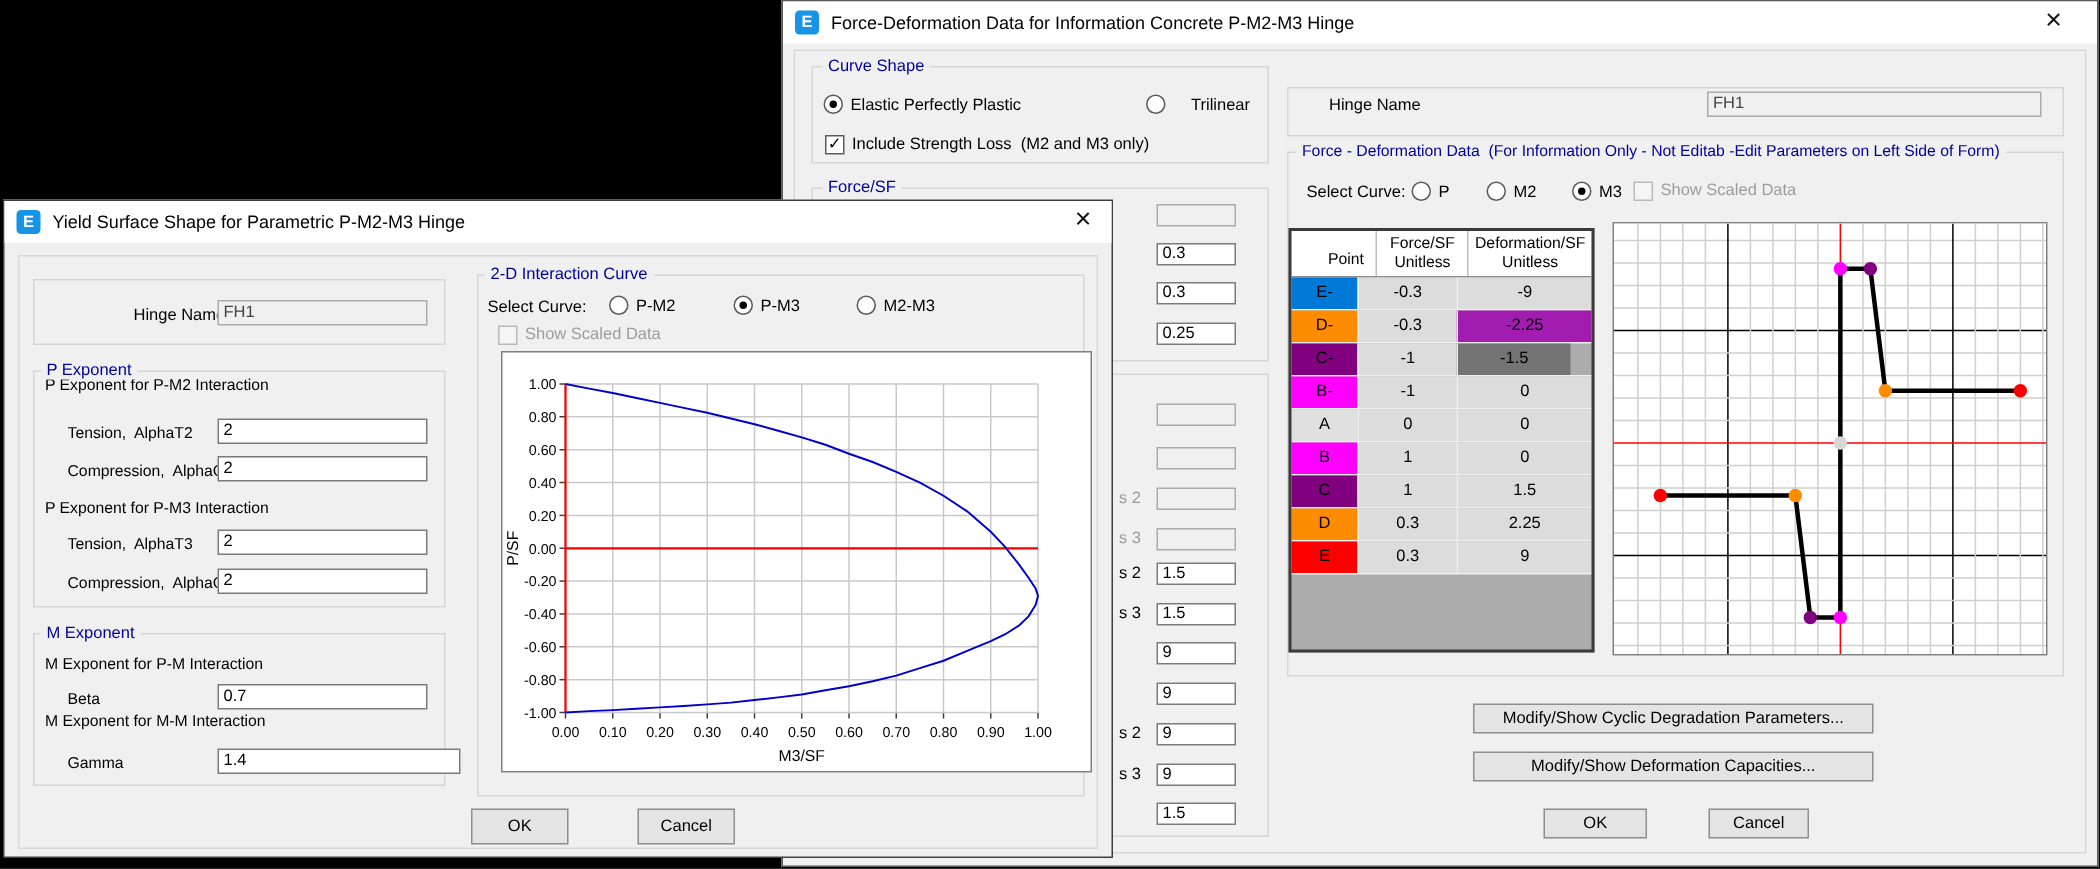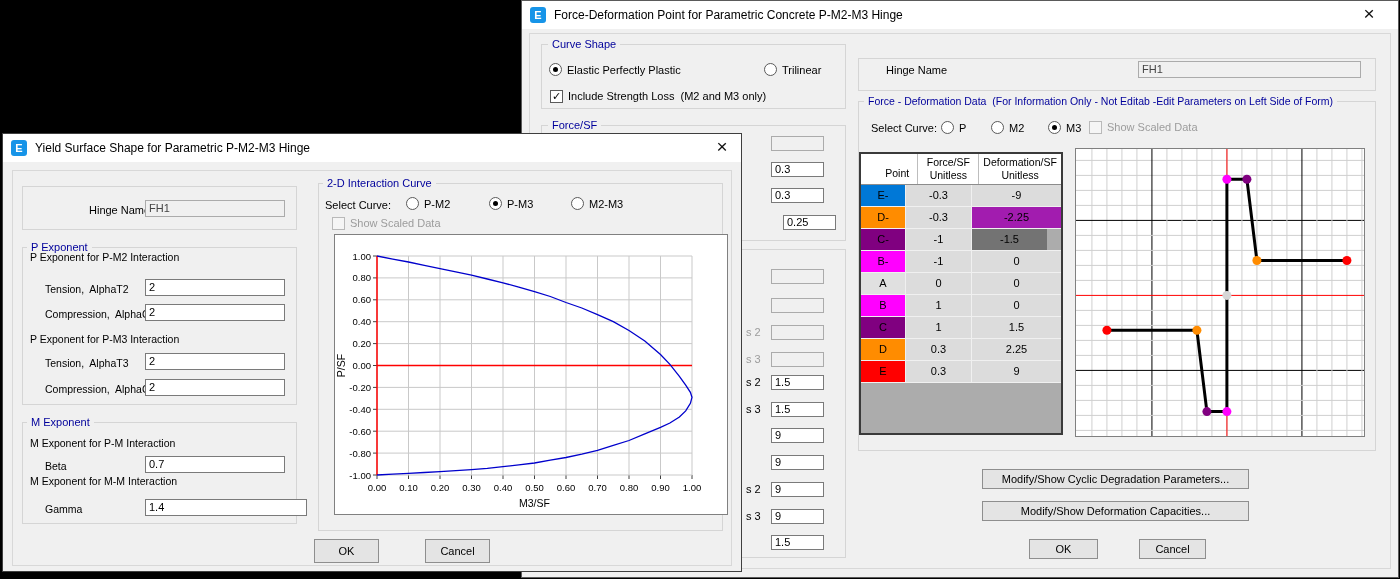--- a/index.html
+++ b/index.html
@@ -39,32 +39,32 @@
   svg text{font-family:"Liberation Sans",sans-serif;}
 </style>
 </head>
 <body>
 
 <div id="screen">
 
   <div class="dialog" id="backdlg" style="left:521px;top:0;width:878px;height:578px;">
     <div class="titlebar">
       <div class="ticon">E</div>
-      <div class="ttext">Force-Deformation Point for Parametric Concrete P-M2-M3 Hinge</div>
+      <div class="ttext">Force-Deformation Data for Information Concrete P-M2-M3 Hinge</div>
       <div class="tclose" style="right:14px;">×</div>
     </div>
     <div class="frame" style="left:7px;top:32px;width:862px;height:536px;"></div>
 
     <div class="groupbox" style="left:19px;top:43px;width:305px;height:65px;"></div>
     <div class="gcaption" style="left:26px;top:37px;">Curve Shape</div>
     <div class="radio on" style="left:27px;top:62px;">
       <span class="rdot"></span>
       <span class="rlabel">Elastic Perfectly Plastic</span>
     </div>
-    <div class="radio" style="left:242px;top:62px;">
+    <div class="radio" style="left:242px;top:62px;gap:12px;">
       <span class="rdot"></span>
       <span class="rlabel">Trilinear</span>
     </div>
     <div class="cbox on" style="left:28px;top:89px;">
       <span class="csq"><span class="tick">✓</span></span>
       <span class="rlabel">Include Strength Loss  (M2 and M3 only)</span>
     </div>
 
     <div class="groupbox" style="left:19px;top:124px;width:305px;height:116px;"></div>
     <div class="gcaption" style="left:26px;top:118px;">Force/SF</div>
@@ -212,21 +212,21 @@
           <circle cx="270.9" cy="111.5" r="4.5" fill="#FF0000"></circle>
         </svg></div>
 
     <div class="btn" style="left:460px;top:468px;width:267px;height:20px;line-height:18px;">Modify/Show Cyclic Degradation Parameters...</div>
     <div class="btn" style="left:460px;top:500px;width:267px;height:20px;line-height:18px;">Modify/Show Deformation Capacities...</div>
     <div class="btn" style="left:507px;top:538px;width:69px;height:20px;line-height:18px;">OK</div>
     <div class="btn" style="left:617px;top:538px;width:67px;height:20px;line-height:18px;">Cancel</div>
   <div class="fieldbox dis" style="position: absolute; left: 249px; top: 135px; width: 53px; height: 15px; line-height: 13px;"></div>
       <div class="fieldbox" style="position: absolute; left: 249px; top: 161px; width: 53px; height: 15px; line-height: 13px;">0.3</div>
       <div class="fieldbox" style="position: absolute; left: 249px; top: 187px; width: 53px; height: 15px; line-height: 13px;">0.3</div>
-      <div class="fieldbox" style="position: absolute; left: 249px; top: 214px; width: 53px; height: 15px; line-height: 13px; margin-left: 12px;">0.25</div>
+      <div class="fieldbox" style="position: absolute; left: 249px; top: 214px; width: 53px; height: 15px; line-height: 13px;">0.25</div>
       <div class="fieldbox dis" style="position: absolute; left: 249px; top: 268px; width: 53px; height: 15px; line-height: 13px;"></div>
       <div class="fieldbox dis" style="position: absolute; left: 249px; top: 297px; width: 53px; height: 15px; line-height: 13px;"></div>
       <div class="lbl gray" style="position: absolute; left: 224px; top: 325px; width: 22px;">s 2</div>
       <div class="fieldbox dis" style="position: absolute; left: 249px; top: 324px; width: 53px; height: 15px; line-height: 13px;"></div>
       <div class="lbl gray" style="position: absolute; left: 224px; top: 352px; width: 22px;">s 3</div>
       <div class="fieldbox dis" style="position: absolute; left: 249px; top: 351px; width: 53px; height: 15px; line-height: 13px;"></div>
       <div class="lbl" style="position: absolute; left: 224px; top: 375px; width: 22px;">s 2</div>
       <div class="fieldbox" style="position: absolute; left: 249px; top: 374px; width: 53px; height: 15px; line-height: 13px;">1.5</div>
       <div class="lbl" style="position: absolute; left: 224px; top: 402px; width: 22px;">s 3</div>
       <div class="fieldbox" style="position: absolute; left: 249px; top: 401px; width: 53px; height: 15px; line-height: 13px;">1.5</div>

